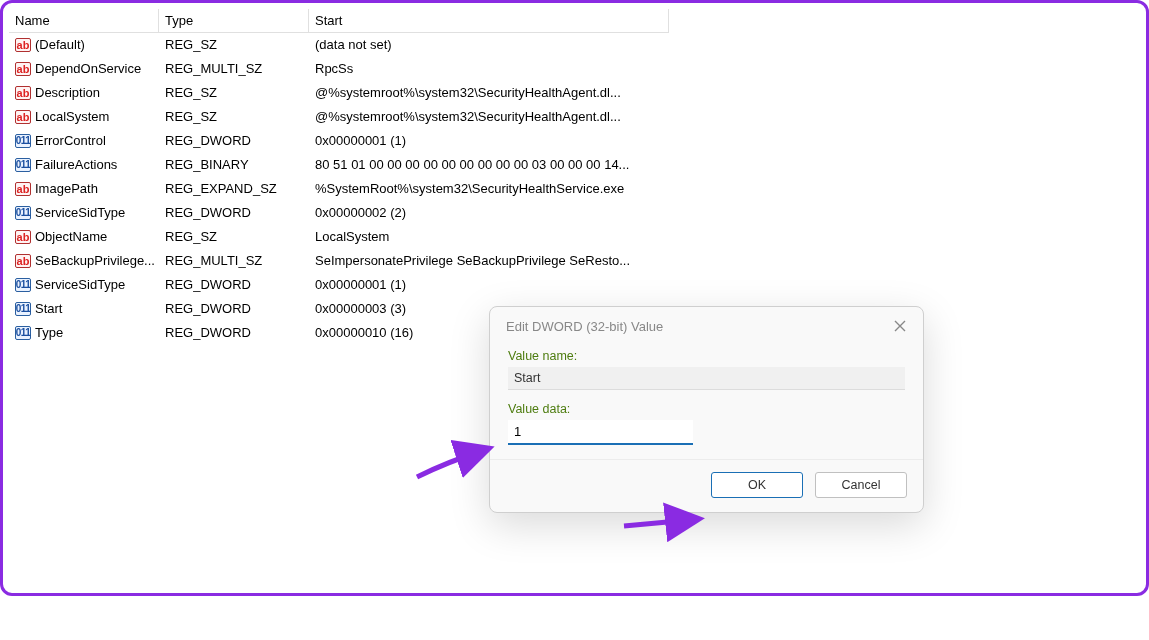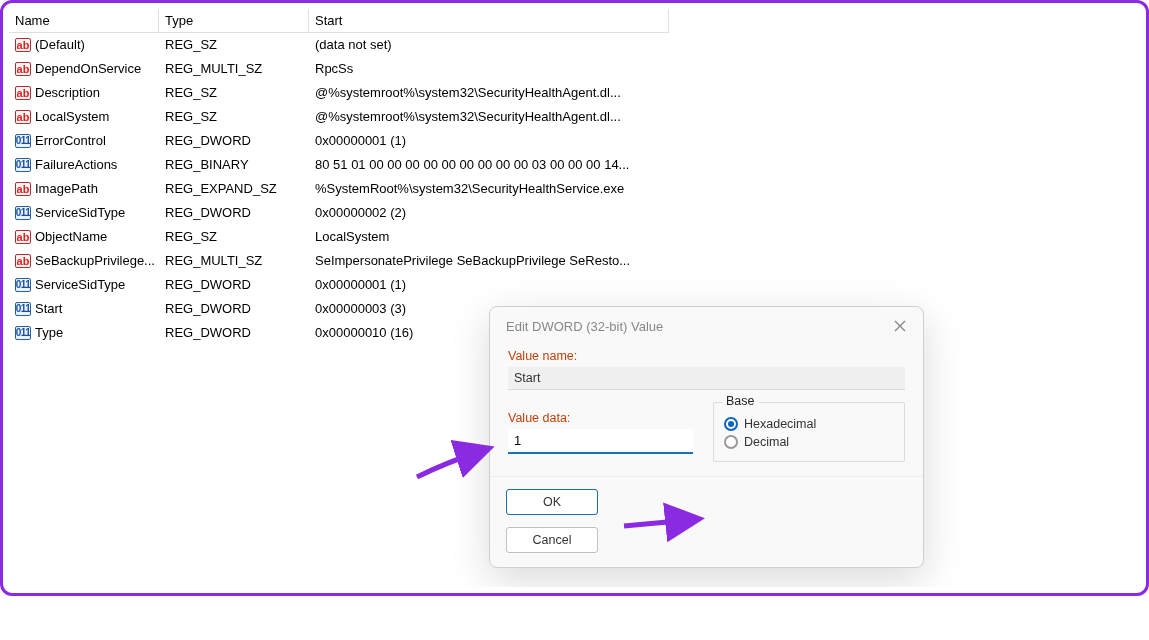--- a/index.html
+++ b/index.html
@@ -94,21 +94,21 @@
     width: 18px; height: 18px;
     display: flex; align-items: center; justify-content: center;
     cursor: pointer;
     color: #888;
   }
   .dialog-close svg { width: 12px; height: 12px; }
   .dialog-body {
     padding: 4px 18px 14px 18px;
     border-bottom: 1px solid #ececec;
   }
-  .field-label { margin-bottom: 4px; color: #c2410c; }
+  .field-label { margin-bottom: 4px; color: #4d7c0f; }
   .value-name-box {
     background: #f0f0f0;
     border-bottom: 1px solid #dcdcdc;
     padding: 4px 6px;
     margin-bottom: 12px;
     color: #333;
   }
   .lower-row {
     display: flex;
     gap: 20px;
@@ -158,21 +158,20 @@
     content: "";
     width: 6px; height: 6px;
     border-radius: 50%;
     background: #0a64c2;
   }
   .dialog-footer {
     display: flex;
     justify-content: flex-end;
     gap: 12px;
     padding: 12px 16px 14px 16px;
-    flex-direction: column;
   }
   .btn {
     width: 92px;
     padding: 5px 0;
     text-align: center;
     background: #fff;
     border: 1px solid #c0c0c0;
     border-radius: 3px;
     font-size: 12.5px;
     cursor: pointer;
@@ -250,31 +249,20 @@
       </div>
       <div class="dialog-body">
         <div class="field-label">Value name:</div>
         <div class="value-name-box">Start</div>
 
         <div class="lower-row">
           <div class="value-data-col">
             <div class="field-label">Value data:</div>
             <input class="value-data-input" value="1" style="">
           </div>
-          <div class="base-group">
-            <span class="base-group-label">Base</span>
-            <div class="radio-row">
-              <span class="radio checked"></span>
-              <span>Hexadecimal</span>
-            </div>
-            <div class="radio-row">
-              <span class="radio"></span>
-              <span>Decimal</span>
-            </div>
-          </div>
         </div>
       </div>
       <div class="dialog-footer">
         <div class="btn primary">OK</div>
         <div class="btn">Cancel</div>
       </div>
     </div>
 
     <div class="arrow" style="left:398px; top:418px;">
       <svg width="90" height="60">

